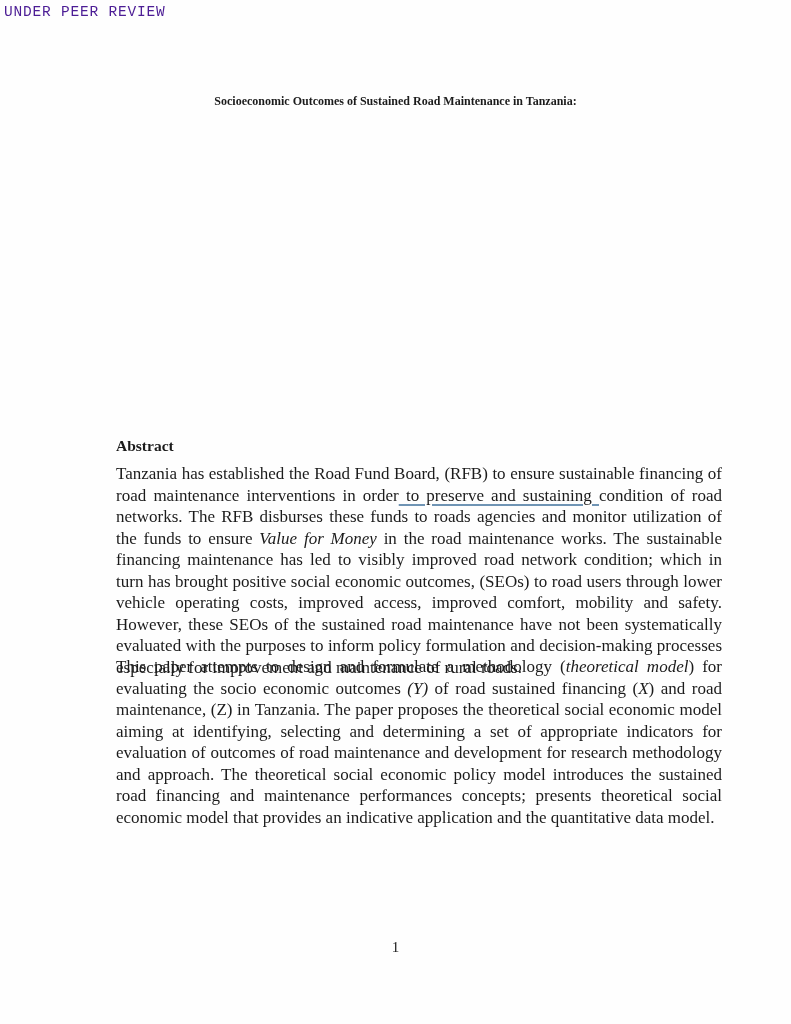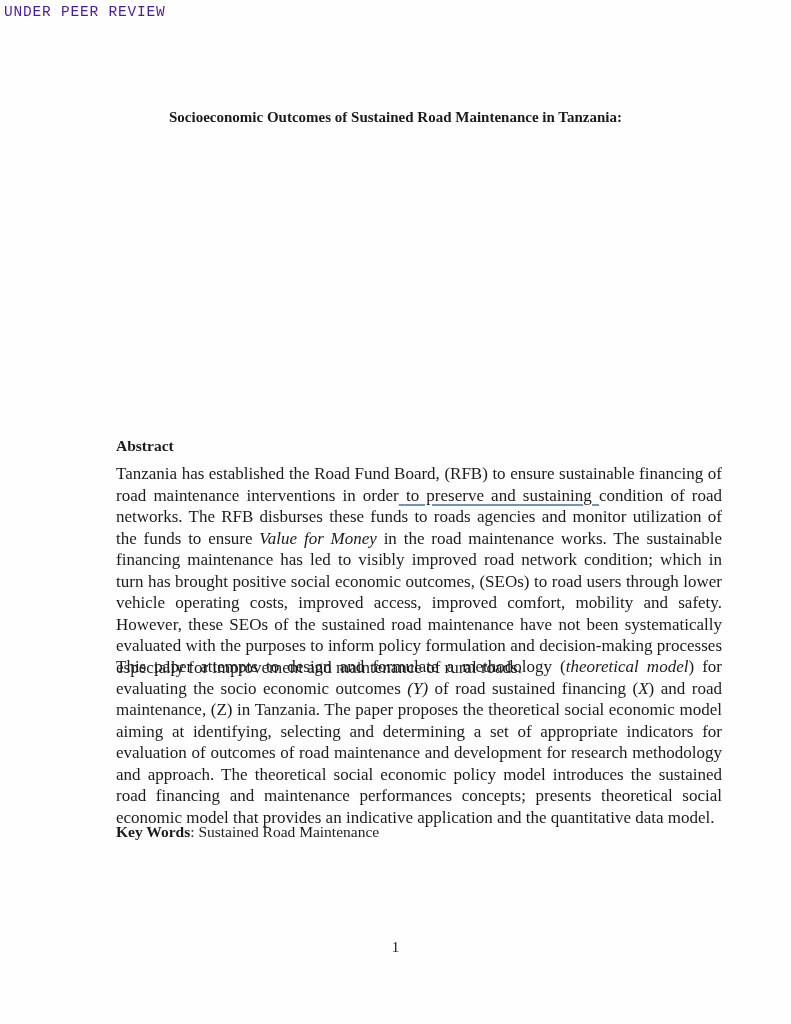--- a/index.html
+++ b/index.html
@@ -25,24 +25,23 @@
     letter-spacing: 0.8px;
     color: #4c1d95;
     white-space: pre;
   }
   .title-block {
     position: absolute;
     top: 91px;
     left: 0;
     width: 100%;
     text-align: center;
-    font-size: 15px;
+    font-size: 12px;
     font-weight: bold;
     line-height: 21px;
-    margin-top: 16px;
   }
   .title-line2 {
     font-style: italic;
   }
   .content {
     position: absolute;
     top: 0;
     left: 93px;
     width: 606px;
     height: 100%;
@@ -103,19 +102,18 @@
   </div>
 
   <div class="content">
 
     <h2 class="abstract-heading">Abstract</h2>
 
     <p class="para para-1"><span>Tanzania has established the Road Fund Board, (RFB) to ensure sustainable financing of road maintenance interventions in order</span><span class="seg-underline"> to preserve and sustaining </span><span>condition of road networks. The RFB disburses these funds to roads agencies and monitor utilization of the funds to ensure </span><span class="seg-italic">Value for Money</span><span> in the road maintenance works. The sustainable financing maintenance has led to visibly improved road network condition; which in turn has brought positive social economic outcomes, (SEOs) to road users through lower vehicle operating costs, improved access, improved comfort, mobility and safety. However, these SEOs of the sustained road maintenance have not been systematically evaluated with the purposes to inform policy formulation and decision-making processes especially for improvement and maintenance of rural roads.</span></p>
 
     <p class="para para-2"><span>This paper attempts to design and formulate a methodology (</span><span class="seg-italic">theoretical model</span><span>) for evaluating the socio economic outcomes </span><span class="seg-italic">(Y)</span><span> of road sustained financing (</span><span class="seg-italic">X</span><span>) and road maintenance, (Z) in Tanzania. The paper proposes the theoretical social economic model aiming at identifying, selecting and determining a set of appropriate indicators for evaluation of outcomes of road maintenance and development for research methodology and approach. The theoretical social economic policy model introduces the sustained road financing and maintenance performances concepts; presents theoretical social economic model that provides an indicative application and the quantitative data model.</span></p>
 
-    <p class="keywords"><span class="bold">Key Words</span><span>: Sustained Road Maintenance</span></p>
 
   </div>
 
   <div class="page-number">1</div>
 
 </div>
 
 </body></html>

